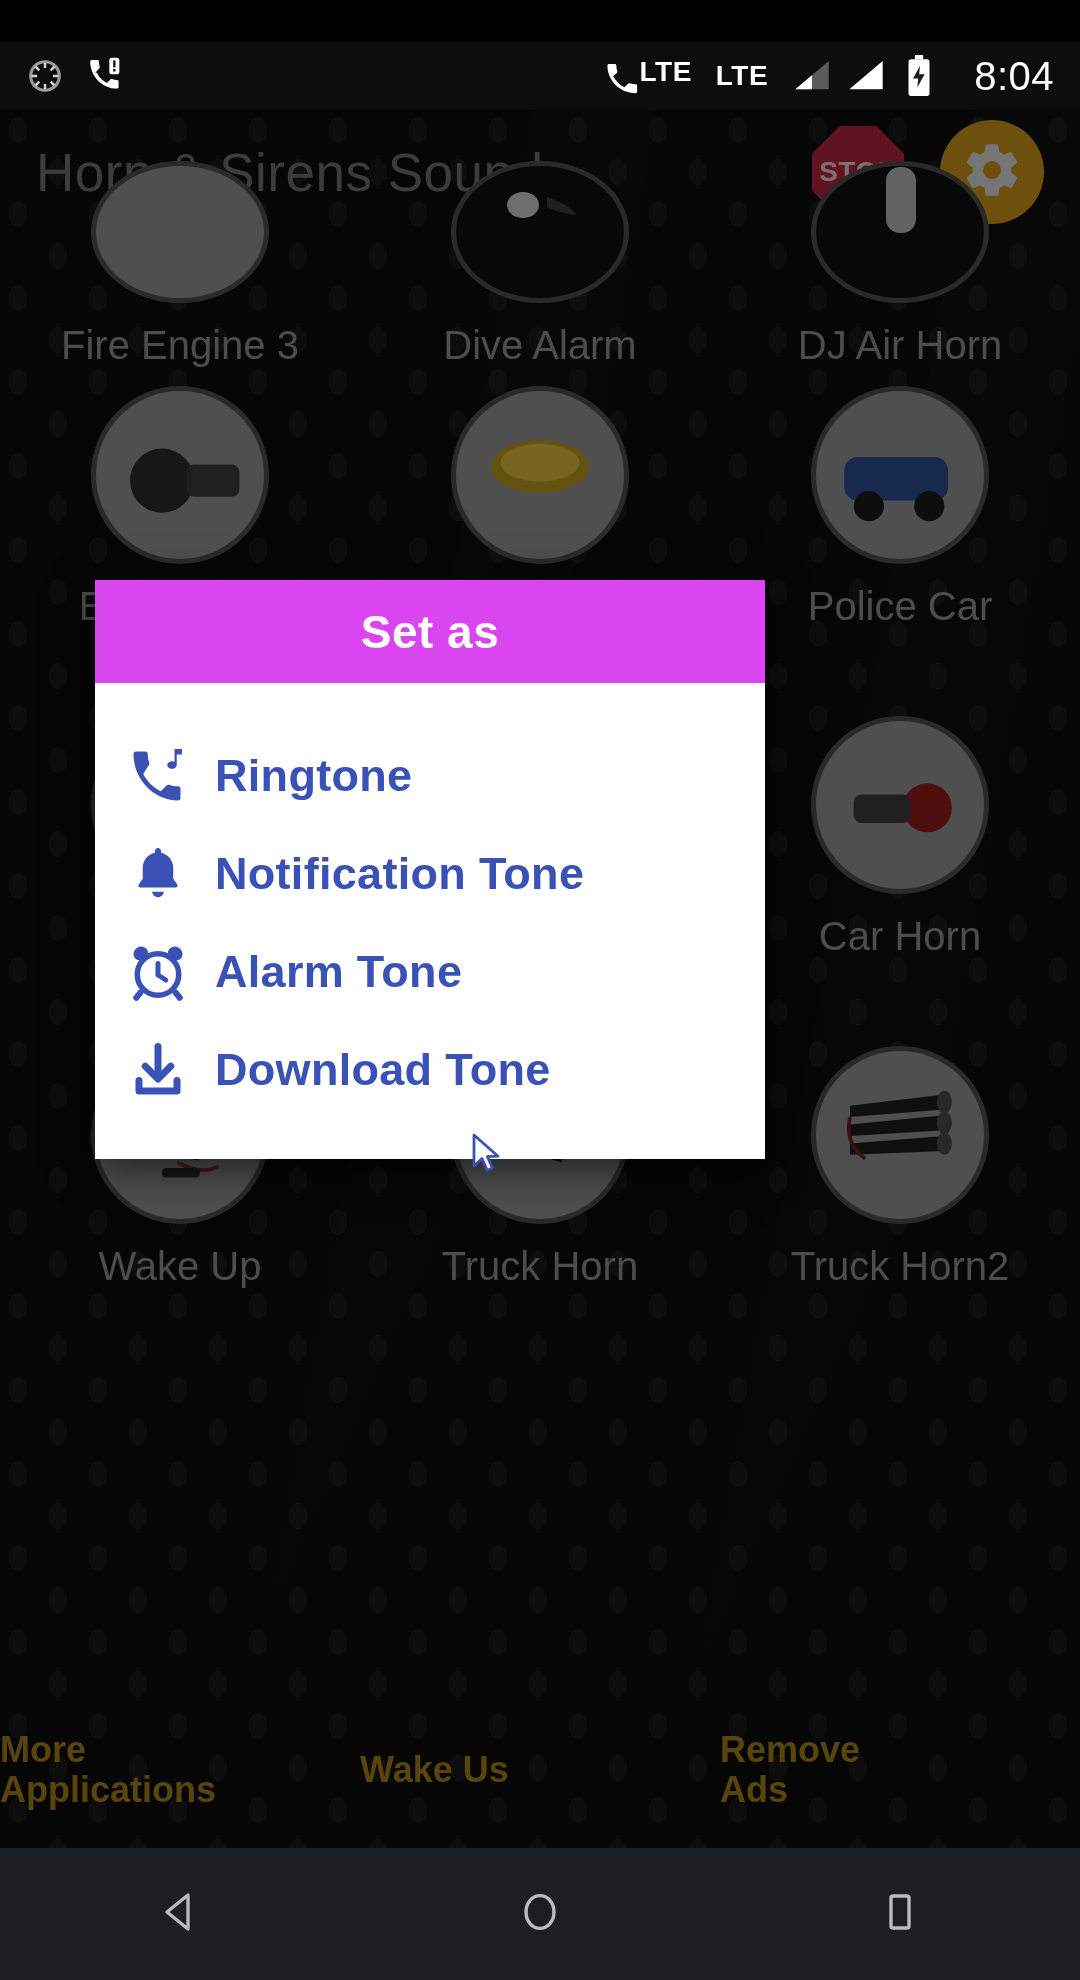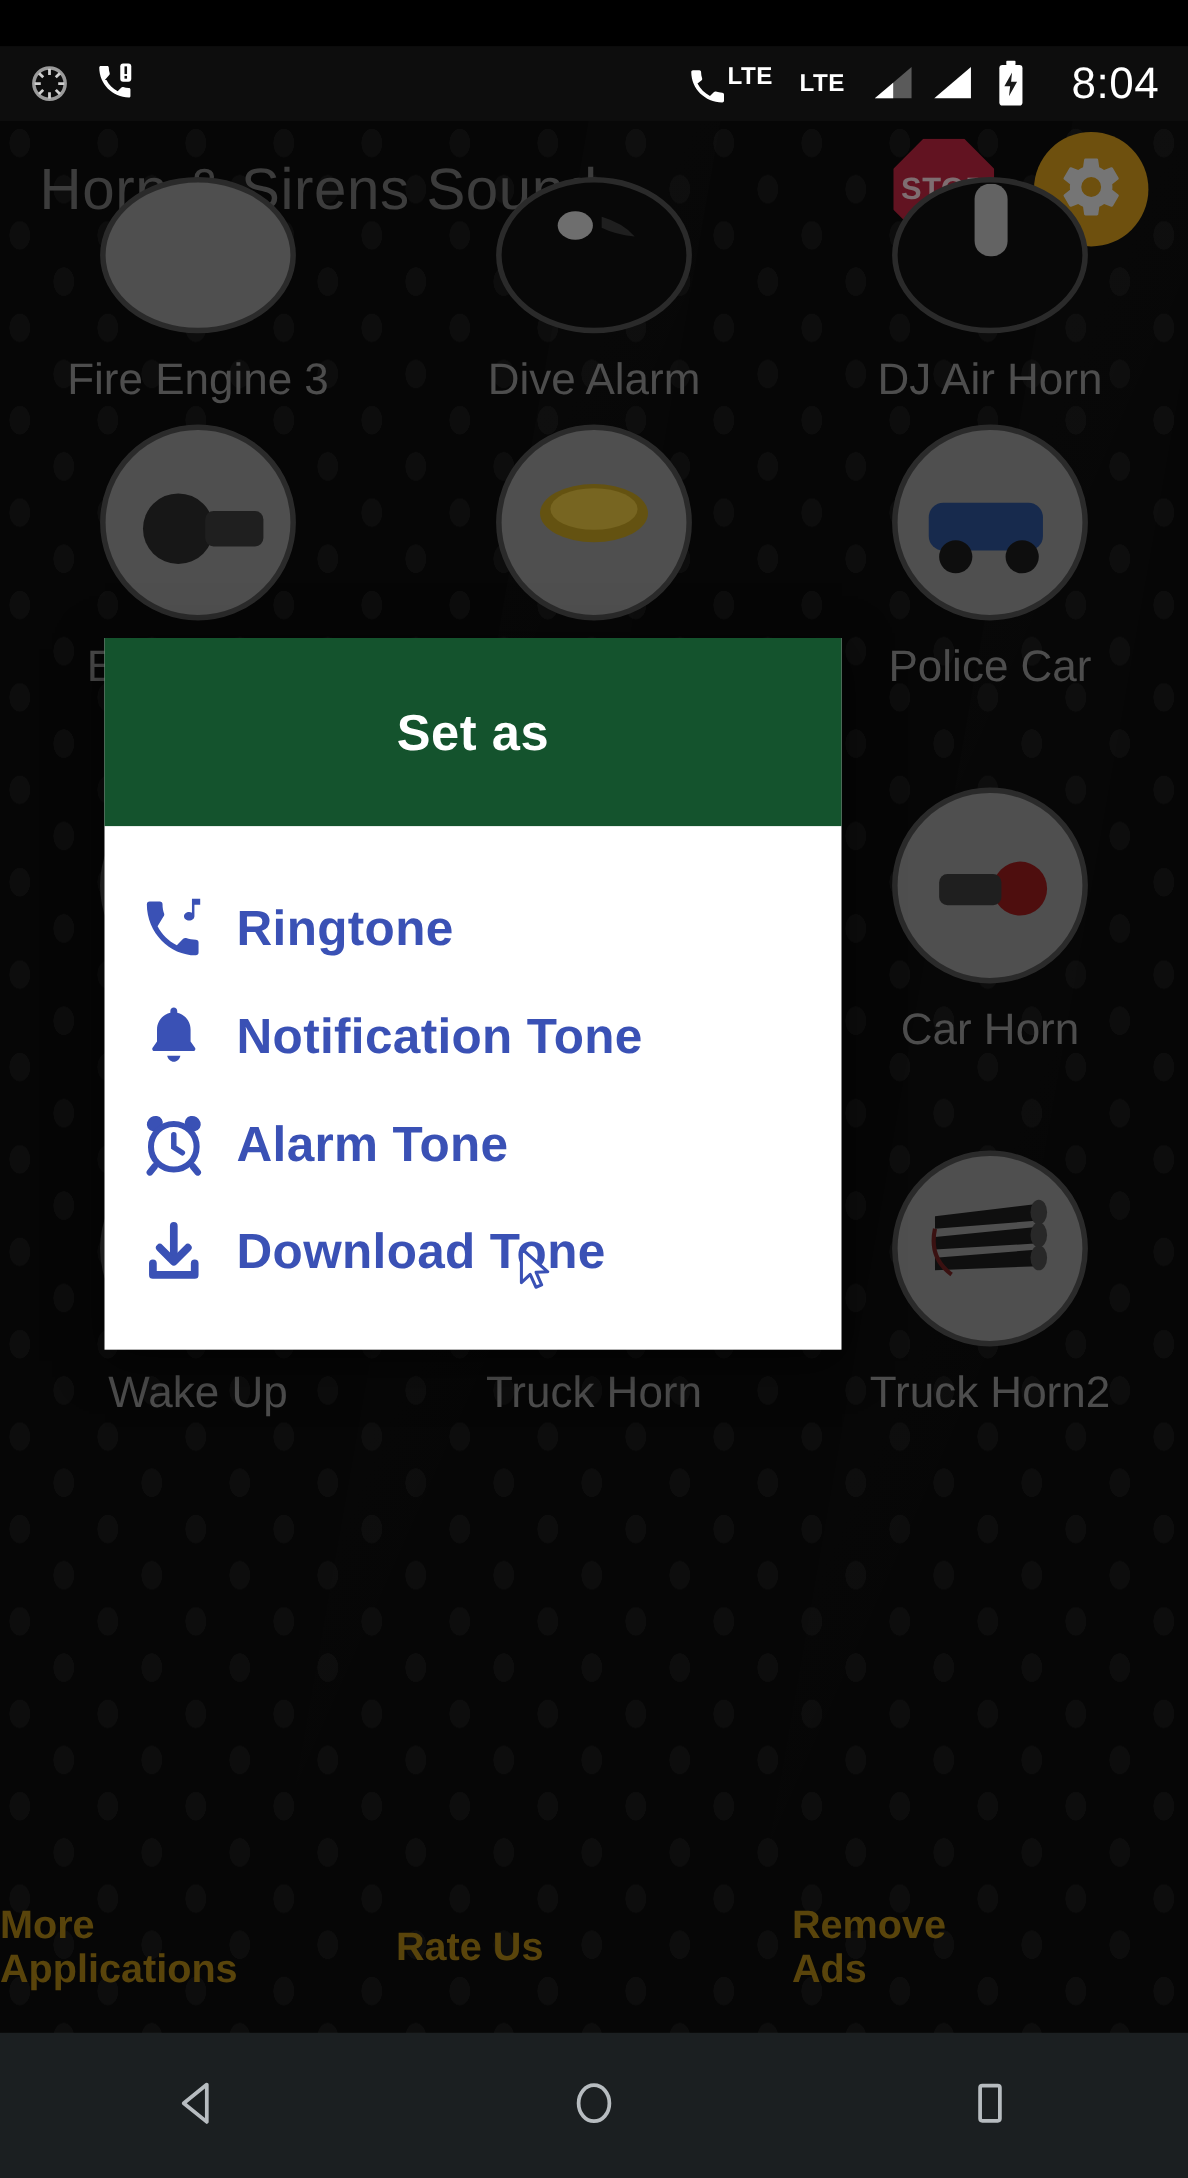--- a/index.html
+++ b/index.html
@@ -41,21 +41,21 @@
   .sb-right { margin-left: auto; display: flex; align-items: center; gap: 14px; }
   .sb-clock {
     color: #ffffff;
     font-size: 40px;
     letter-spacing: 0.5px;
     margin-left: 28px;
     font-family: "Liberation Sans", sans-serif;
   }
   .lte-label {
     color: #ffffff;
-    font-size: 22px;
+    font-size: 28px;
     font-weight: bold;
     letter-spacing: 0.5px;
   }
   .sb-icon { display: block; }
 
   
   .app-bg {
     position: absolute;
     left: 0; top: 110px;
     width: 1080px; height: 1760px;
@@ -206,22 +206,22 @@
     background: rgba(0,0,0,0.45);
   }
   .dialog {
     position: absolute;
     left: 95px; top: 580px;
     width: 670px;
     background: #ffffff;
     box-shadow: 0 10px 40px rgba(0,0,0,0.6);
   }
   .dialog-header {
-    height: 171px;
-    background: #14532d;
+    height: 103px;
+    background: #d946ef;
     display: flex;
     align-items: center;
     justify-content: center;
   }
   .dialog-title {
     color: #ffffff;
     font-size: 46px;
     font-weight: bold;
     letter-spacing: 0.5px;
   }
@@ -498,21 +498,21 @@
       </div>
     </div>
   </div>
 
   <div class="promobar">
     <div class="promo">
       <span>More</span>
       <span>Applications</span>
     </div>
     <div class="promo">
-      <span>Rate Us</span>
+      <span>Wake Us</span>
     </div>
     <div class="promo">
       <span>Remove</span>
       <span>Ads</span>
     </div>
   </div>
 
   <div class="scrim"></div>
 
   <div class="dialog">

